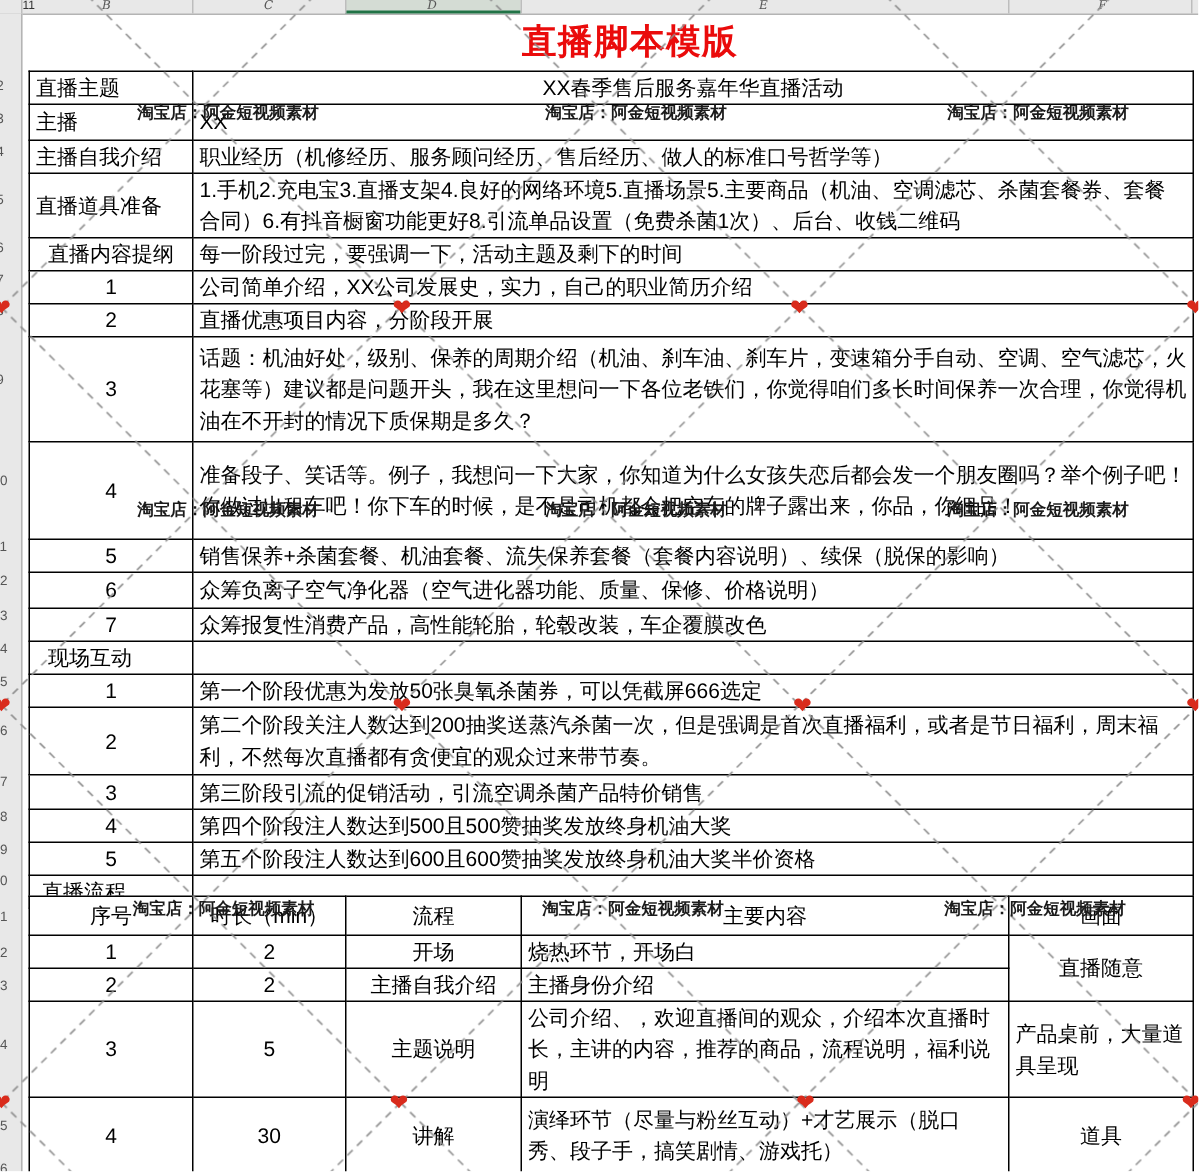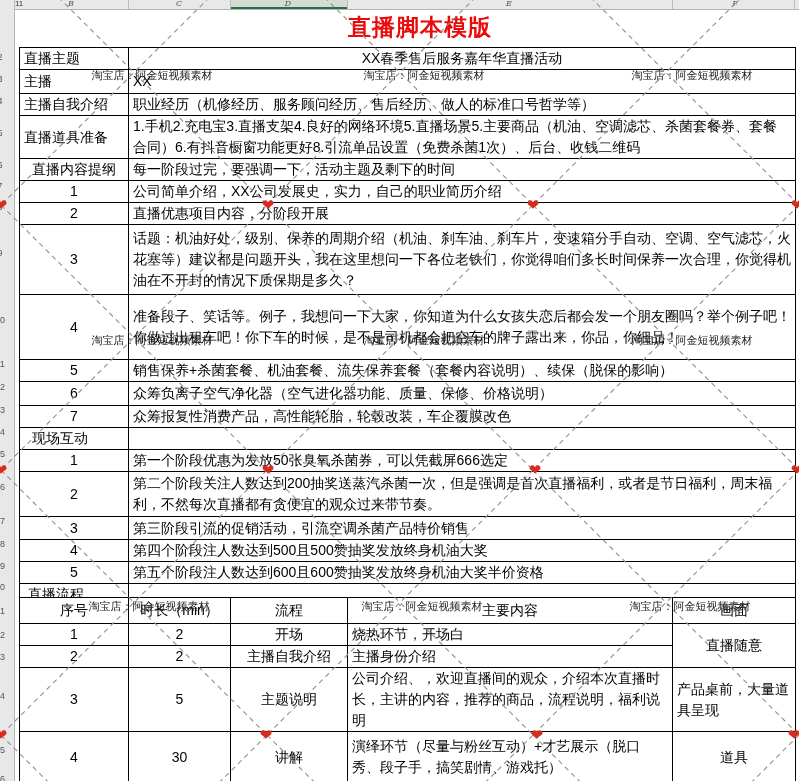--- a/index.html
+++ b/index.html
@@ -26,21 +26,21 @@
              background:#fff;}
   table.grid td{border:1.5px solid #000;font-size:14px;line-height:21px;padding:0 4px;
                 vertical-align:middle;overflow:hidden;word-break:break-all;}
   td.lc{padding-left:4px;}         
   td.lcc{text-align:center;}       
   td.ccc{text-align:center;}       
   
   .wm{position:absolute;left:0;top:0;width:799px;height:781px;z-index:3;pointer-events:none;}
   .wm svg{position:absolute;left:0;top:0;}
   .wmtext{position:absolute;transform:translate(-50%,-50%);white-space:nowrap;
-          font-size:11px;font-weight:normal;color:#1b1b1b;}
+          font-size:11px;font-weight:bold;color:#1b1b1b;}
   .heart{position:absolute;transform:translate(-50%,-50%);font-size:15px;color:#d92b1c;
          font-family:"DejaVu Sans",sans-serif;}
 </style>
 </head>
 <body>
 
 <div class="sheet">
 
   <div class="colhdr">
     <div class="colsel"></div>

